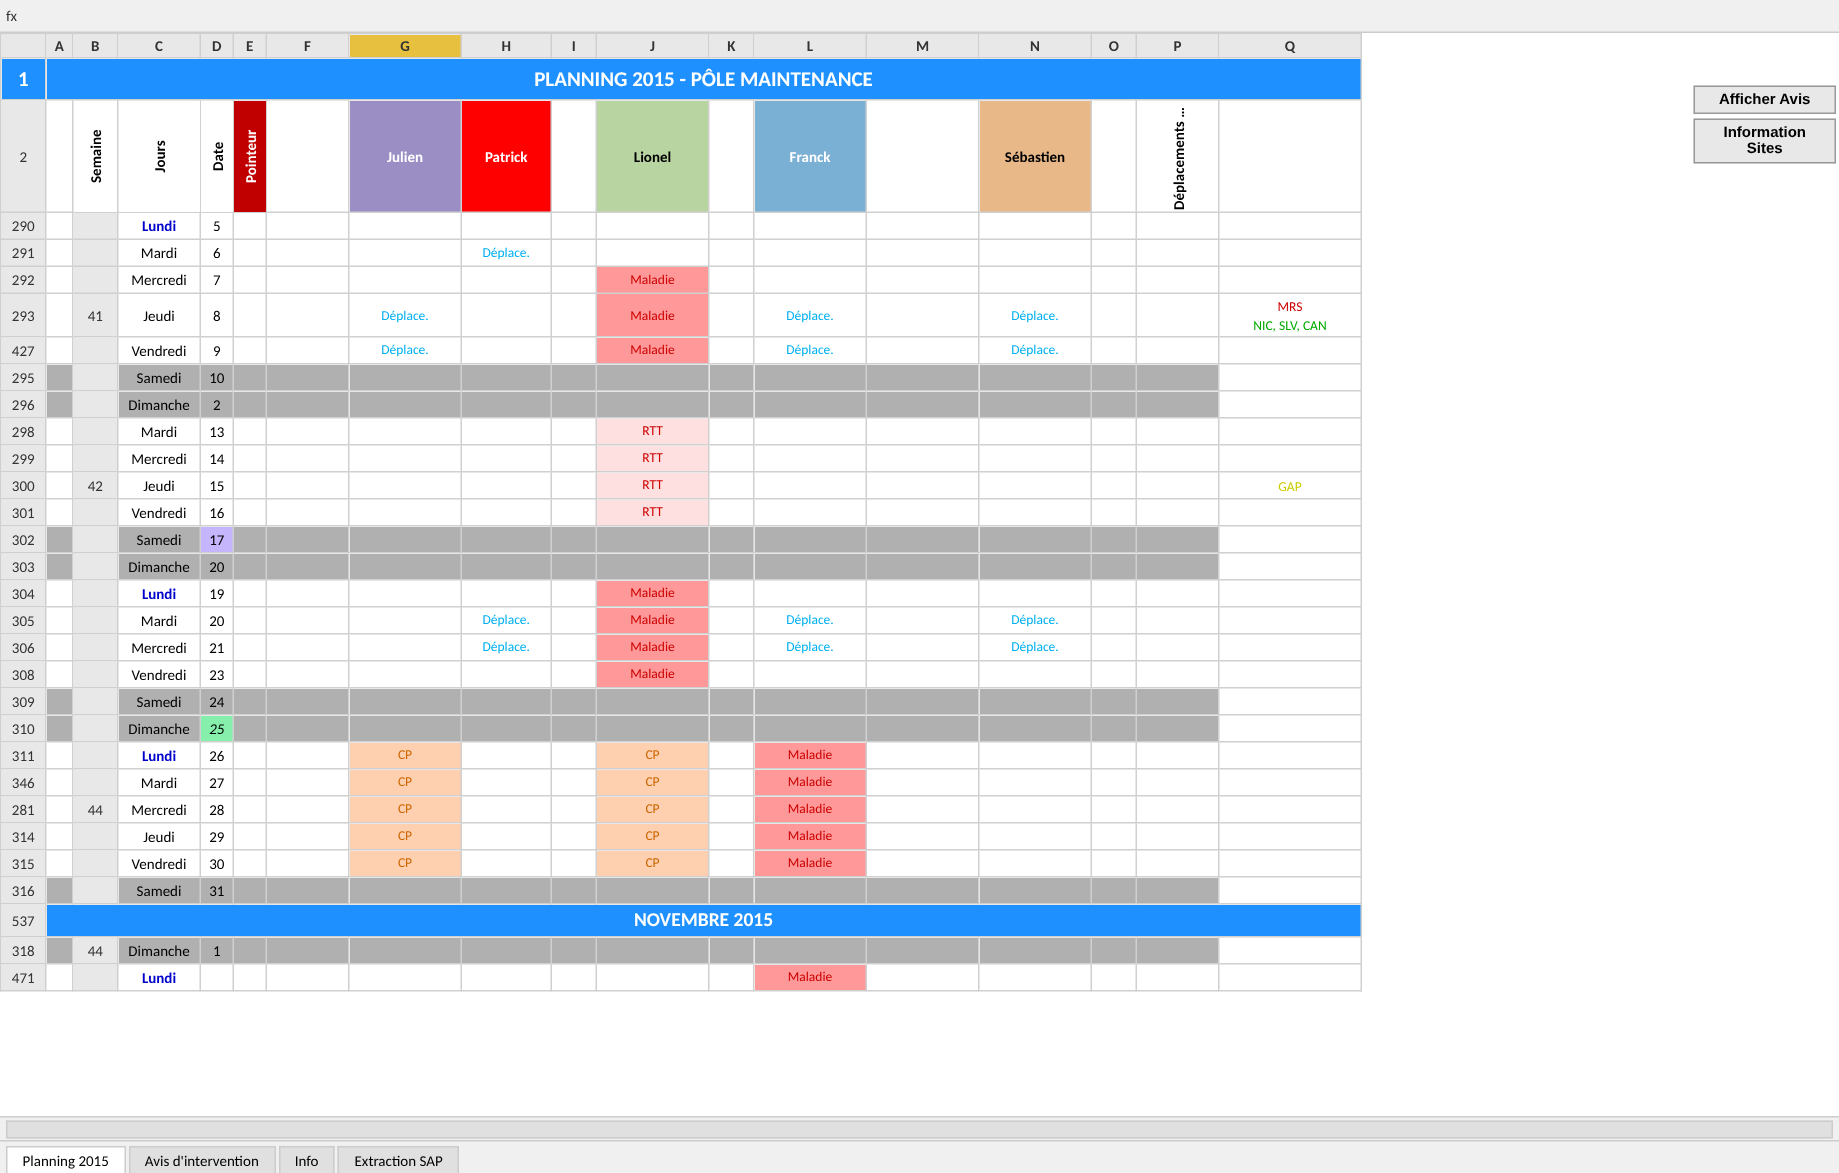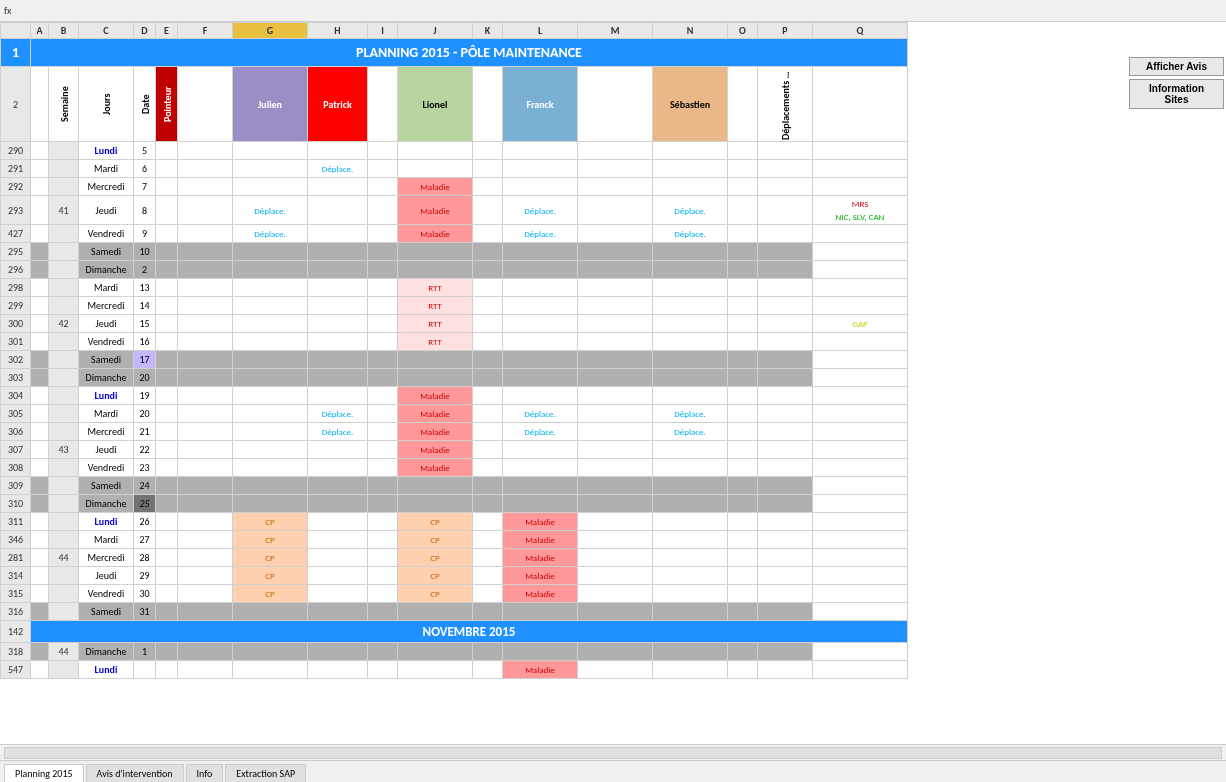--- a/index.html
+++ b/index.html
@@ -555,40 +555,20 @@
     <td class="cell-maladie" style="">Maladie</td>
     <td style=""></td>
     <td class="cell-deplace" style="">Déplace.</td>
     <td style=""></td>
     <td class="cell-deplace" style="">Déplace.</td>
     <td style=""></td>
     <td style=""></td>
     <td style="text-align:center;"></td>
   </tr>
             <tr>
-    <td class="rn">307</td>
-    <td style=""></td>
-    <td class="rn week-num">43</td>
-    <td style="">Jeudi</td>
-    <td style="">22</td>
-    <td style=""></td>
-    <td style=""></td>
-    <td class="" style=""></td>
-    <td class="" style=""></td>
-    <td style=""></td>
-    <td class="cell-maladie" style="">Maladie</td>
-    <td style=""></td>
-    <td class="" style=""></td>
-    <td style=""></td>
-    <td class="" style=""></td>
-    <td style=""></td>
-    <td style=""></td>
-    <td style="text-align:center;"></td>
-  </tr>
-            <tr>
     <td class="rn">308</td>
     <td style=""></td>
     <td class="rn"></td>
     <td style="">Vendredi</td>
     <td style="">23</td>
     <td style=""></td>
     <td style=""></td>
     <td class="" style=""></td>
     <td class="" style=""></td>
     <td style=""></td>
@@ -619,21 +599,21 @@
     <td class="" style="background:#b0b0b0;"></td>
     <td style="background:#b0b0b0;"></td>
     <td style="background:#b0b0b0;"></td>
     <td style="text-align:center;"></td>
   </tr>
             <tr>
     <td class="rn">310</td>
     <td style="background:#b0b0b0;"></td>
     <td class="rn"></td>
     <td style="background:#b0b0b0;">Dimanche</td>
-    <td style="background:#737373;font-style:italic;">25</td>
+    <td style="background:#86efac;font-style:italic;">25</td>
     <td style="background:#b0b0b0;"></td>
     <td style="background:#b0b0b0;"></td>
     <td class="" style="background:#b0b0b0;"></td>
     <td class="" style="background:#b0b0b0;"></td>
     <td style="background:#b0b0b0;"></td>
     <td class="" style="background:#b0b0b0;"></td>
     <td style="background:#b0b0b0;"></td>
     <td class="" style="background:#b0b0b0;"></td>
     <td style="background:#b0b0b0;"></td>
     <td class="" style="background:#b0b0b0;"></td>
@@ -755,21 +735,21 @@
     <td class="" style="background:#b0b0b0;"></td>
     <td style="background:#b0b0b0;"></td>
     <td class="" style="background:#b0b0b0;"></td>
     <td style="background:#b0b0b0;"></td>
     <td class="" style="background:#b0b0b0;"></td>
     <td style="background:#b0b0b0;"></td>
     <td style="background:#b0b0b0;"></td>
     <td style="text-align:center;"></td>
   </tr>
             <tr>
-      <td class="rn">142</td>
+      <td class="rn">537</td>
       <td colspan="17" style="background:#1e90ff;color:white;font-weight:bold;font-size:13px;text-align:center;height:22px;">NOVEMBRE 2015</td>
     </tr>
             <tr>
     <td class="rn">318</td>
     <td style="background:#b0b0b0;"></td>
     <td class="rn week-num">44</td>
     <td style="background:#b0b0b0;">Dimanche</td>
     <td style="background:#b0b0b0;">1</td>
     <td style="background:#b0b0b0;"></td>
     <td style="background:#b0b0b0;"></td>
@@ -779,21 +759,21 @@
     <td class="" style="background:#b0b0b0;"></td>
     <td style="background:#b0b0b0;"></td>
     <td class="" style="background:#b0b0b0;"></td>
     <td style="background:#b0b0b0;"></td>
     <td class="" style="background:#b0b0b0;"></td>
     <td style="background:#b0b0b0;"></td>
     <td style="background:#b0b0b0;"></td>
     <td style="text-align:center;"></td>
   </tr>
             <tr>
-    <td class="rn">547</td>
+    <td class="rn">471</td>
     <td style=""></td>
     <td class="rn"></td>
     <td style="color:#0000cc;font-weight:bold;">Lundi</td>
     <td style=""></td>
     <td style=""></td>
     <td style=""></td>
     <td class="" style=""></td>
     <td class="" style=""></td>
     <td style=""></td>
     <td class="" style=""></td>

